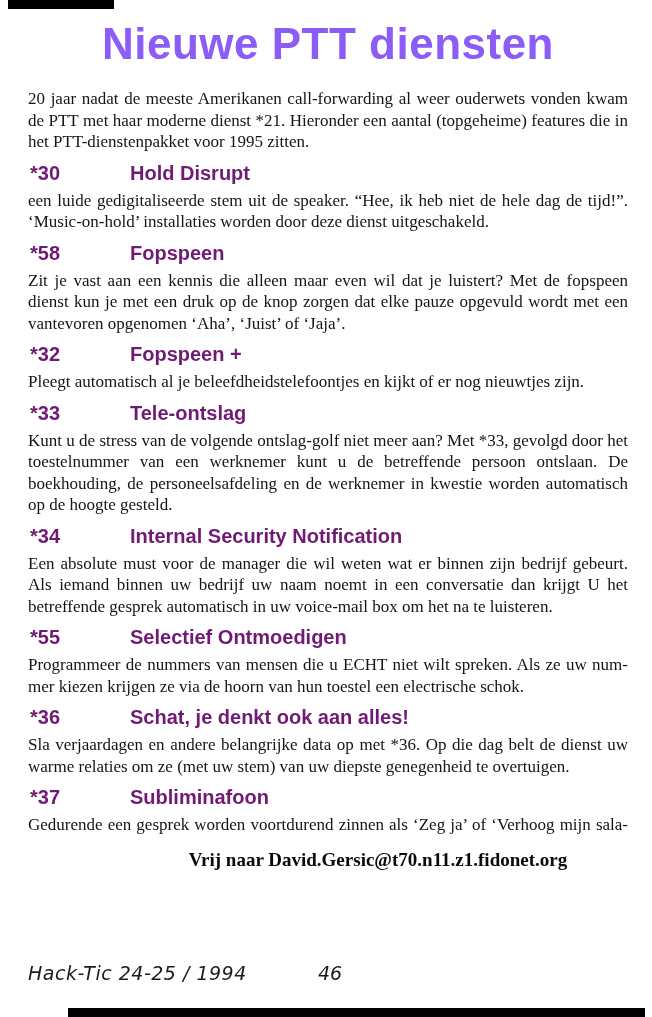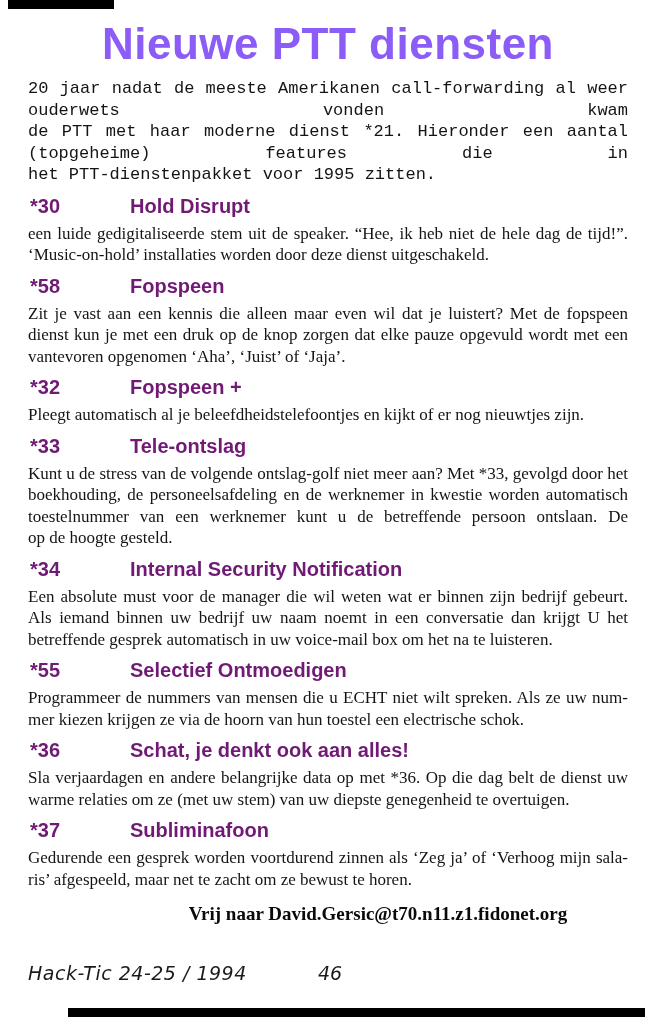--- a/index.html
+++ b/index.html
@@ -22,21 +22,21 @@
     font-family: "Liberation Sans", sans-serif;
     font-weight: bold;
     font-size: 44px;
     line-height: 48px;
     text-align: center;
     letter-spacing: 0.5px;
     color: #8b5cf6;
     margin: 0;
   }
 
-  .intro { margin-top: 10px; font-family: Liberation Mono, monospace; }
+  .intro { margin-top: 20px; }
 
   .jline {
     font-size: 17px;
     line-height: 21.5px;
     text-align: justify;
     text-align-last: justify;
     white-space: normal;
   }
   .jline.last { text-align-last: left; }
 
@@ -117,22 +117,22 @@
           <div class="jline last">Pleegt automatisch al je beleefdheidstelefoontjes en kijkt of er nog nieuwtjes zijn.</div>
         </div>
   </section>
 
   <section class="service">
     <div class="svc-head">
       <span class="svc-code">*33</span><span class="svc-title">Tele-ontslag</span>
     </div>
     <div class="svc-body">
           <div class="jline">Kunt u de stress van de volgende ontslag-golf niet meer aan? Met *33, gevolgd door het</div>
+          <div class="jline">toestelnummer van een werknemer kunt u de betreffende persoon ontslaan. De</div>
           <div class="jline">boekhouding, de personeelsafdeling en de werknemer in kwestie worden automatisch</div>
-          <div class="jline">toestelnummer van een werknemer kunt u de betreffende persoon ontslaan. De</div>
           <div class="jline last">op de hoogte gesteld.</div>
         </div>
   </section>
 
   <section class="service">
     <div class="svc-head">
       <span class="svc-code">*34</span><span class="svc-title">Internal Security Notification</span>
     </div>
     <div class="svc-body">
           <div class="jline">Een absolute must voor de manager die wil weten wat er binnen zijn bedrijf gebeurt.</div>
@@ -160,21 +160,20 @@
           <div class="jline last">warme relaties om ze (met uw stem) van uw diepste genegenheid te overtuigen.</div>
         </div>
   </section>
 
   <section class="service">
     <div class="svc-head">
       <span class="svc-code">*37</span><span class="svc-title">Subliminafoon</span>
     </div>
     <div class="svc-body">
           <div class="jline">Gedurende een gesprek worden voortdurend zinnen als ‘Zeg ja’ of ‘Verhoog mijn sala-</div>
-          <div class="jline last">ris’ afgespeeld, maar net te zacht om ze bewust te horen.</div>
         </div>
   </section>
 </div>
 
   <div class="attribution">Vrij naar David.Gersic@t70.n11.z1.fidonet.org</div>
 </div>
 
 <div class="footer">
   <span class="issue">Hack-Tic 24-25 / 1994</span>
   <span class="pageno">46</span>

